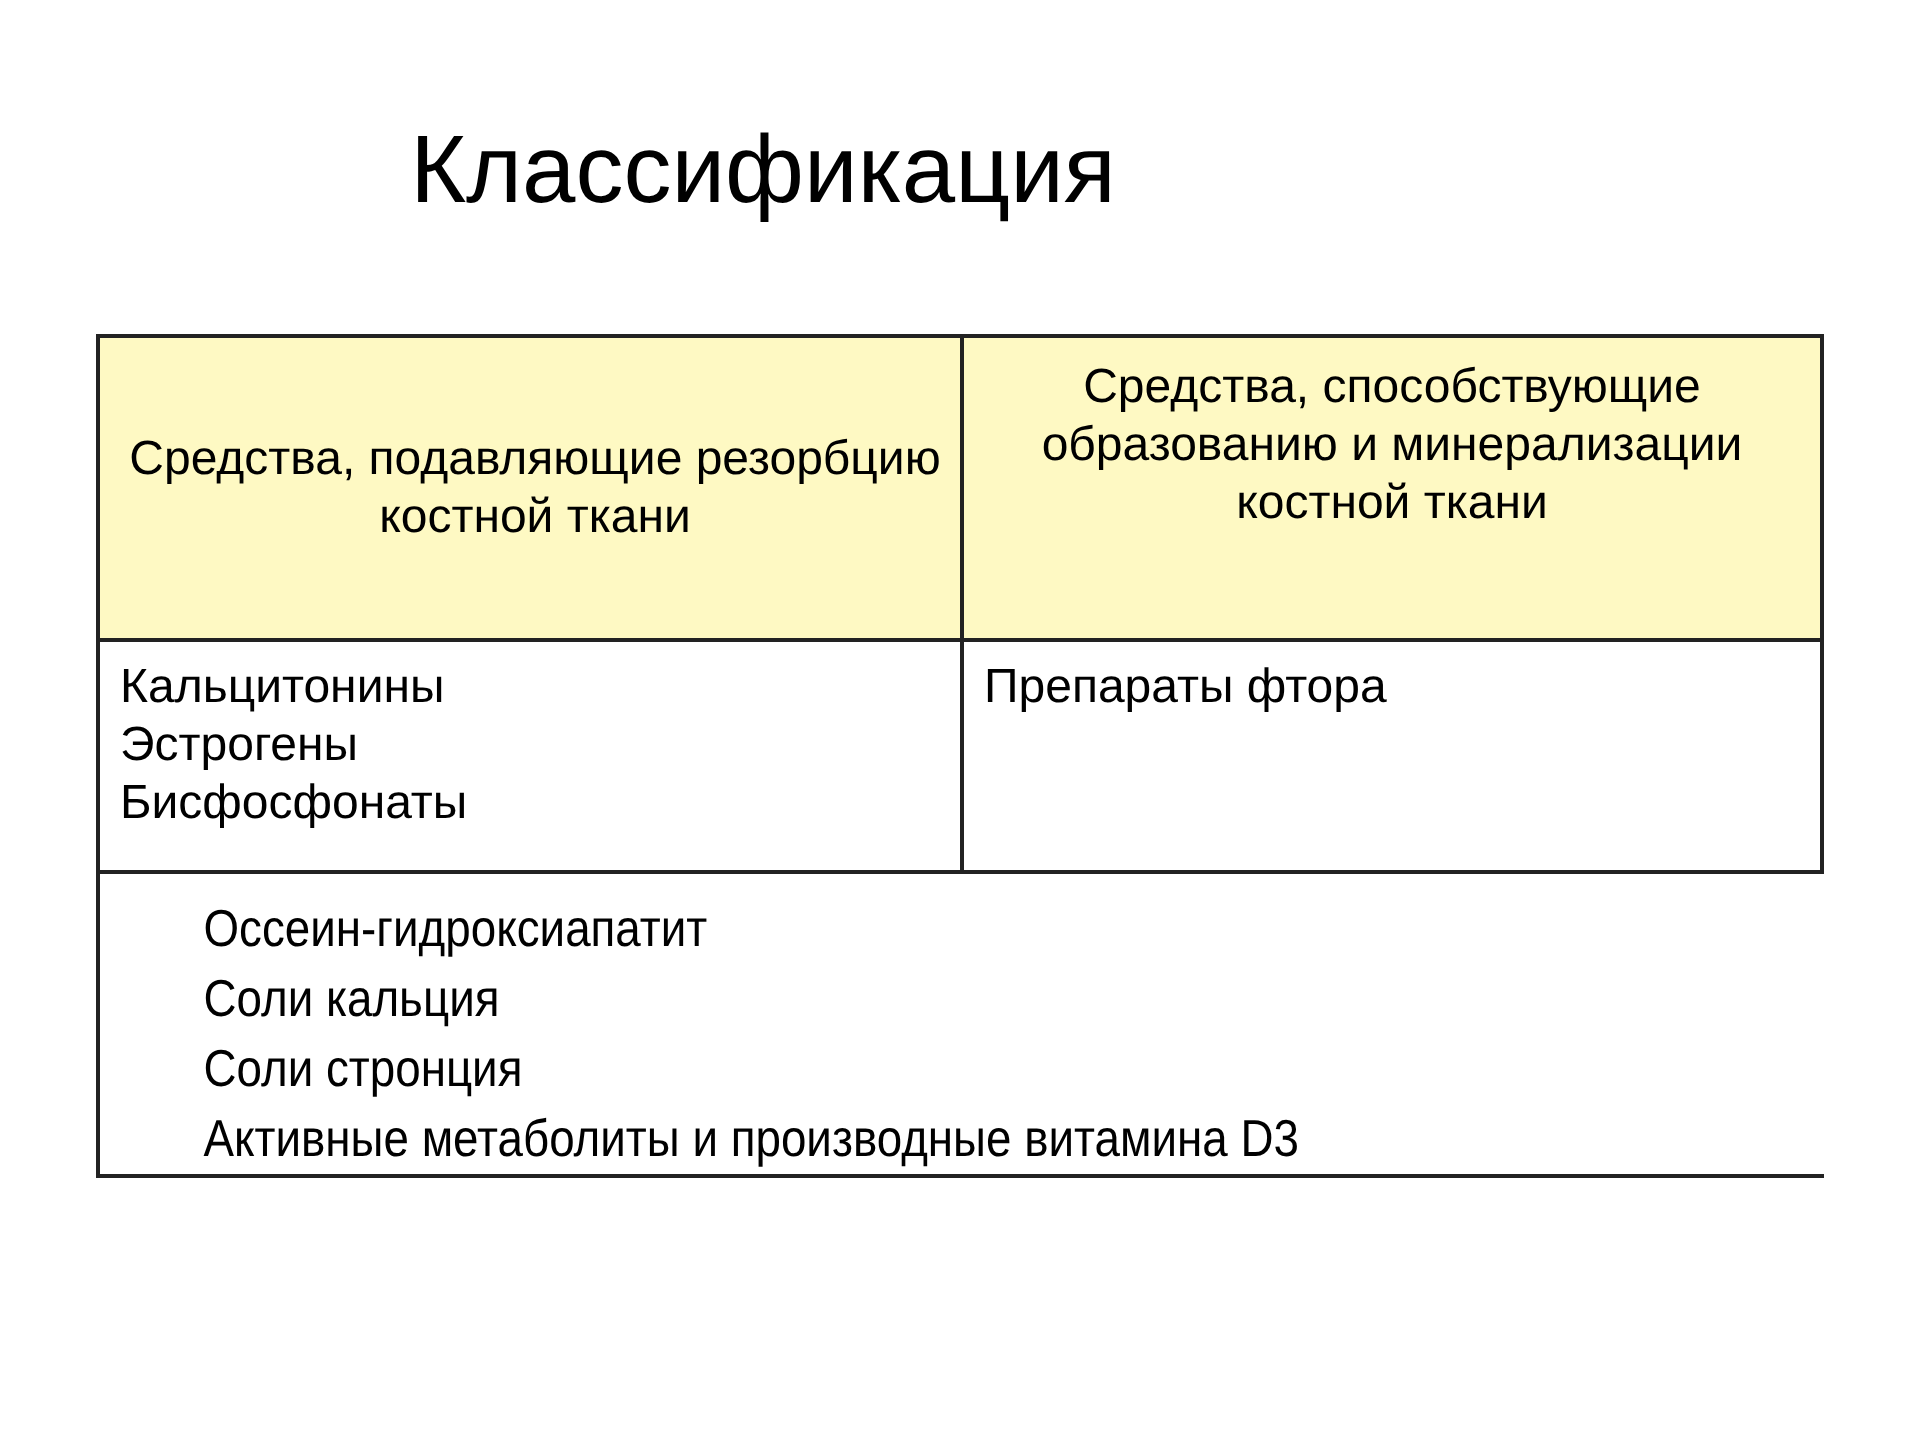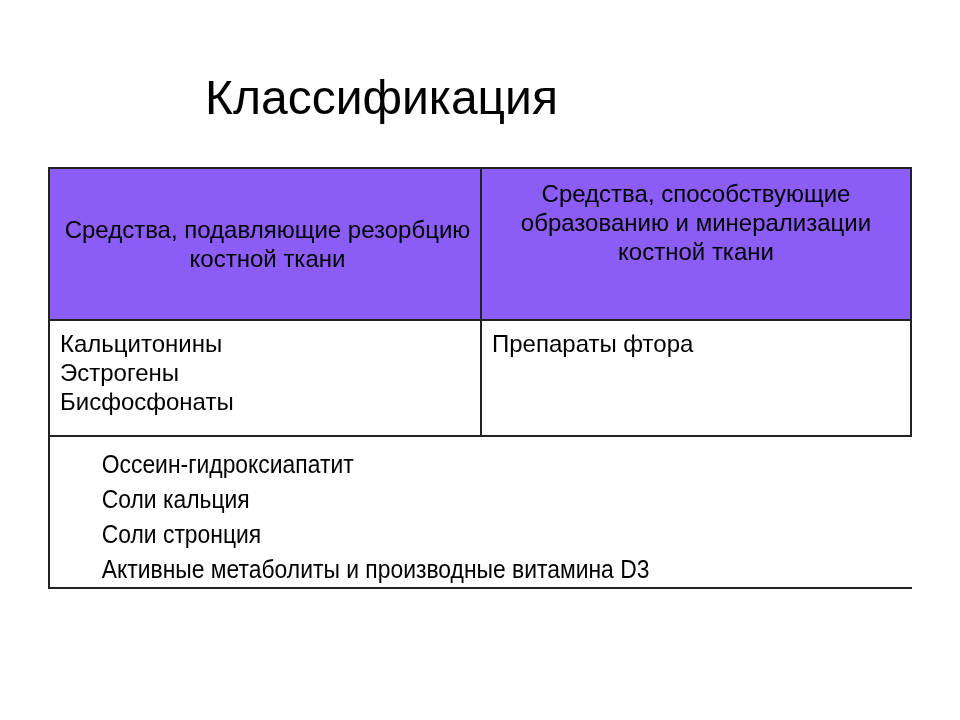--- a/index.html
+++ b/index.html
@@ -1,23 +1,23 @@
 <!DOCTYPE html>
 <html><head>
 <meta charset="utf-8">
 <style>
   html, body { margin:0; padding:0; }
   body { width:960px; height:720px; background:#ffffff; position:relative; overflow:hidden;
          font-family:"Liberation Sans", sans-serif; color:#000; }
-  .title { position:absolute; left:0; top:66px; width:763px; text-align:center;
+  .title { position:absolute; left:0; top:54px; width:763px; text-align:center;
            font-size:48px; line-height:64px; }
   .tbl { position:absolute; left:48px; top:167px; width:864px; }
   .hdr-row { display:flex; height:154px; }
   .cell { box-sizing:border-box; border:2px solid #222; font-size:24px; line-height:29px; }
-  .hdr { background:#8b5cf6; display:flex; align-items:center; justify-content:center;
+  .hdr { background:#fef9c3; display:flex; align-items:center; justify-content:center;
          text-align:center; padding:0 8px; }
   .hdr.left { width:433px; border-right:1px solid #222;padding-left:13px; }
   .hdr.right { width:431px; border-left:1px solid #222; align-items:flex-start; padding-top:10px; }
   .body-row { display:flex; height:116px; }
   .body-row .cell { border-top:none; padding:8px 10px; }
   .body-row .left { width:433px; border-right:1px solid #222; }
   .body-row .right { width:431px; border-left:1px solid #222; }
   .line { display:block; }
   .bottom { height:152px; box-sizing:border-box; border-left:2px solid #222; border-bottom:2px solid #222;
             text-align:left; font-size:26px; line-height:35px; padding-top:10px;

